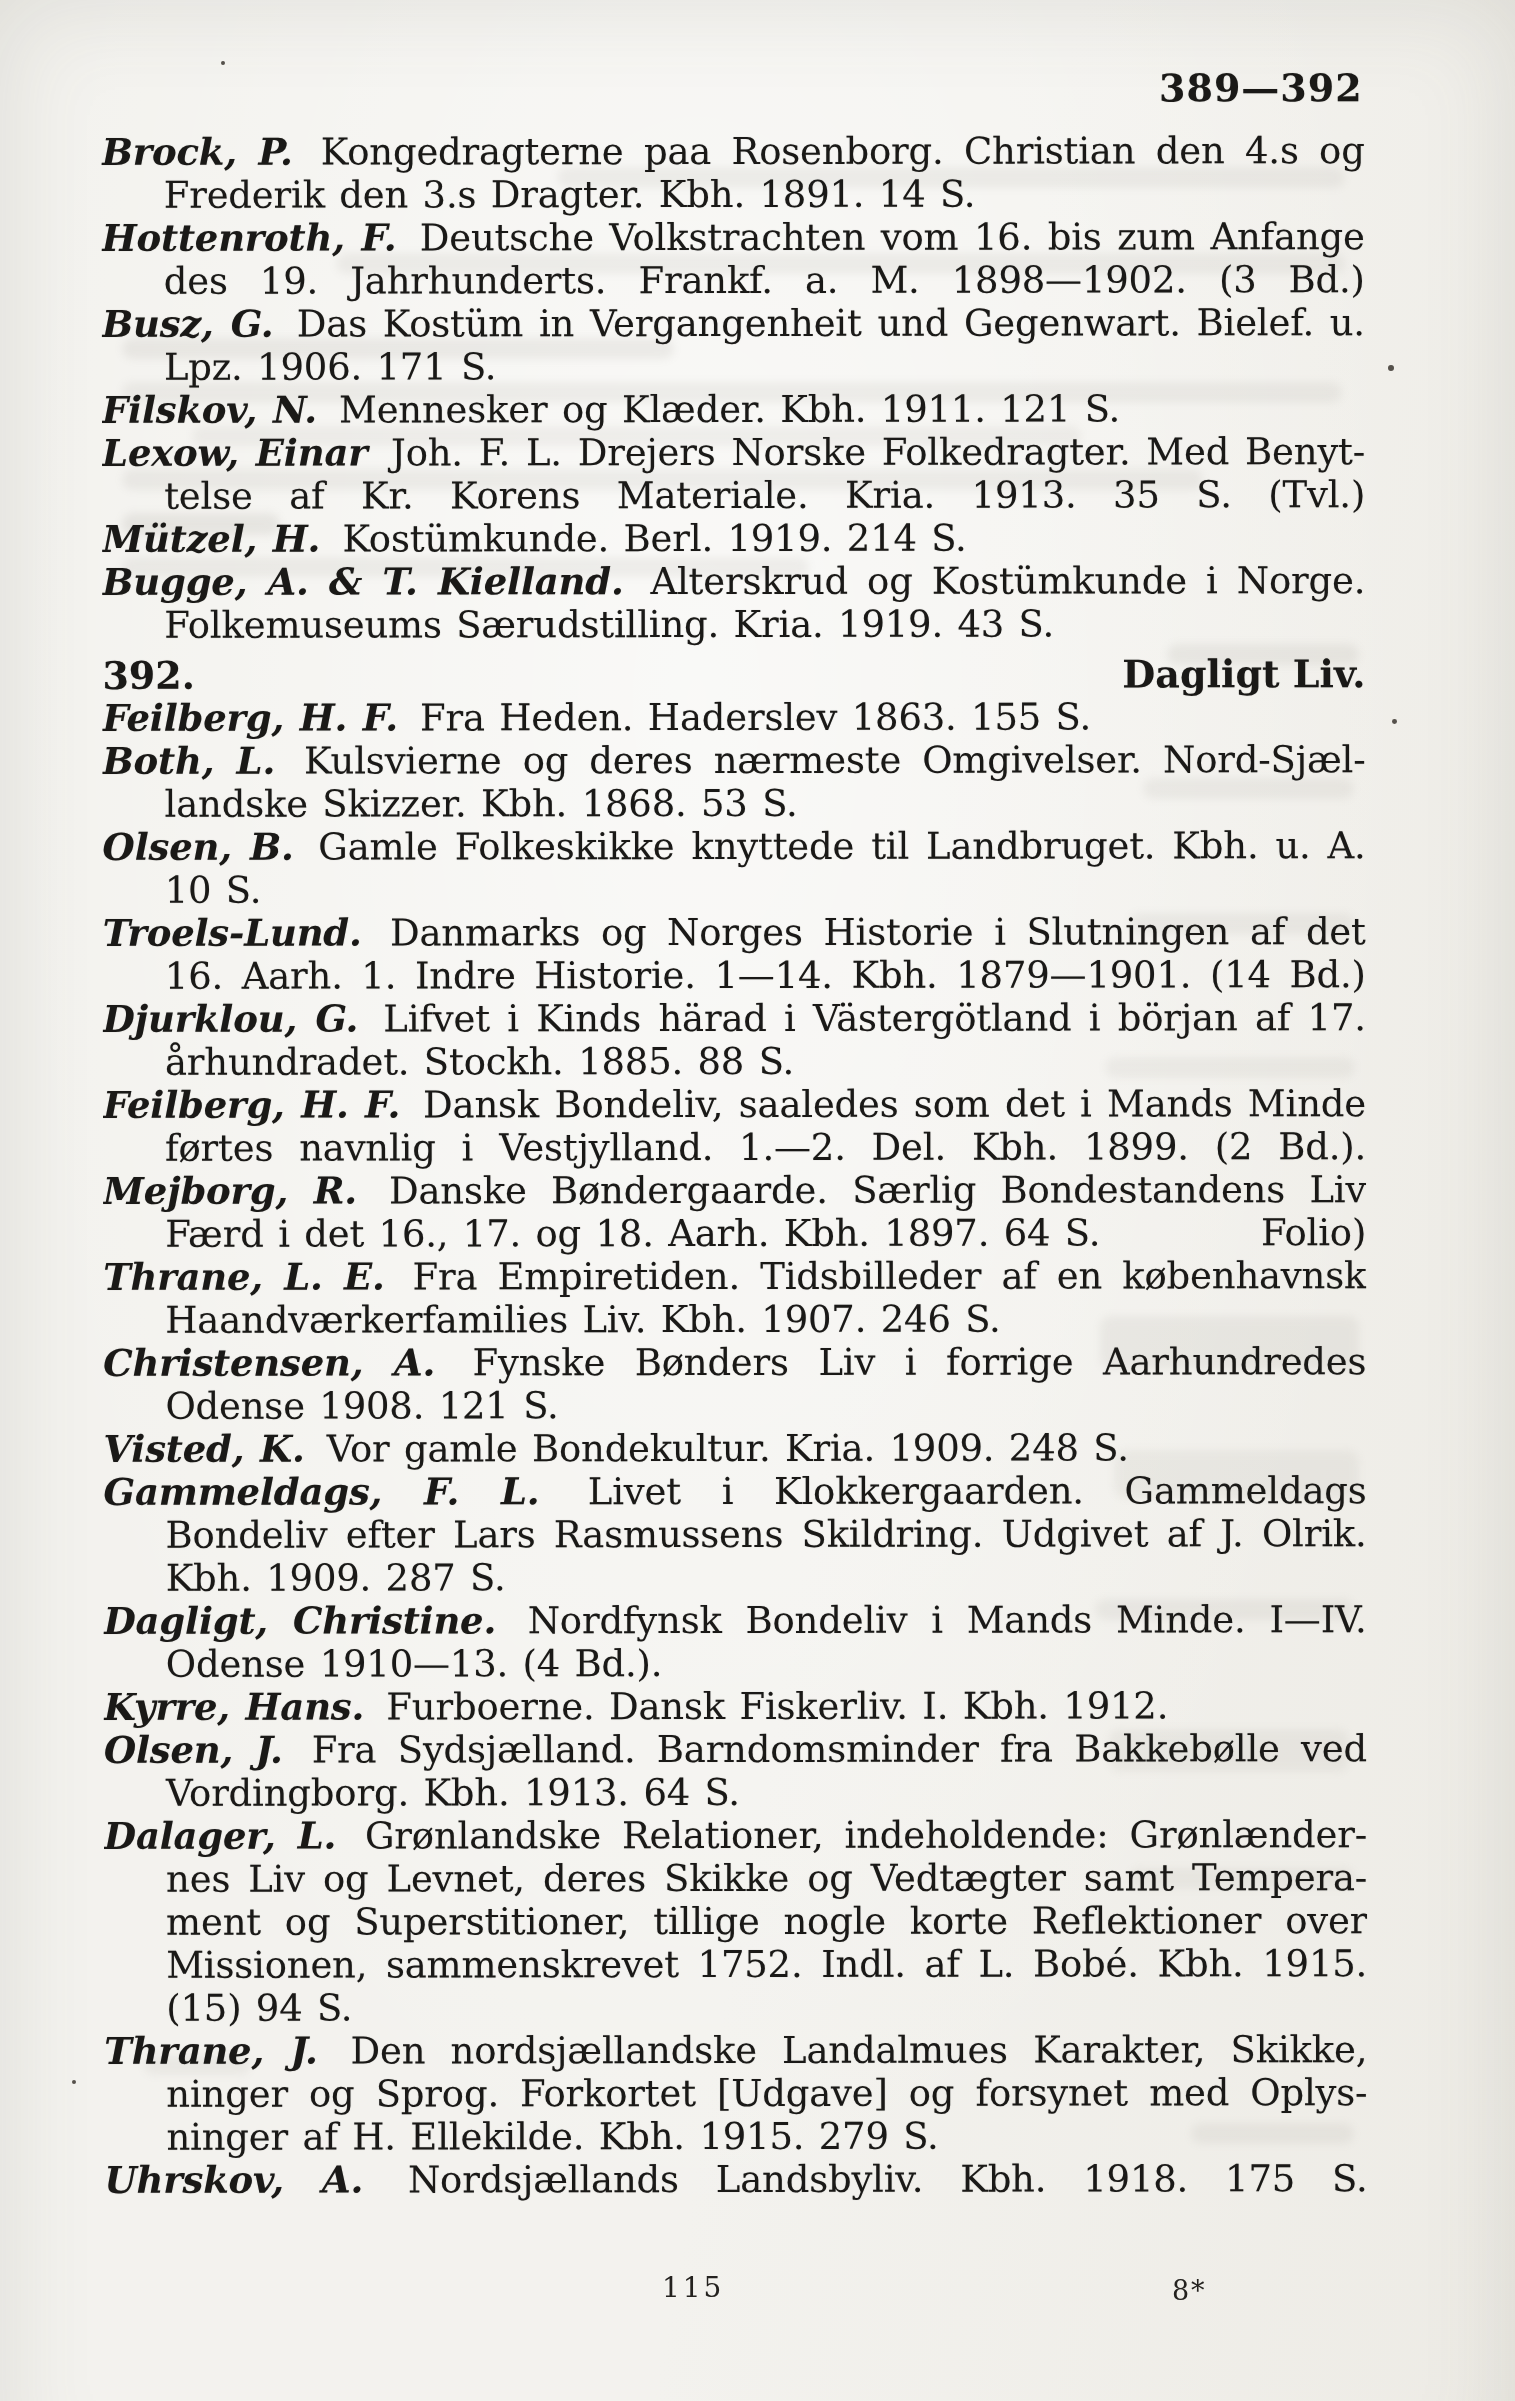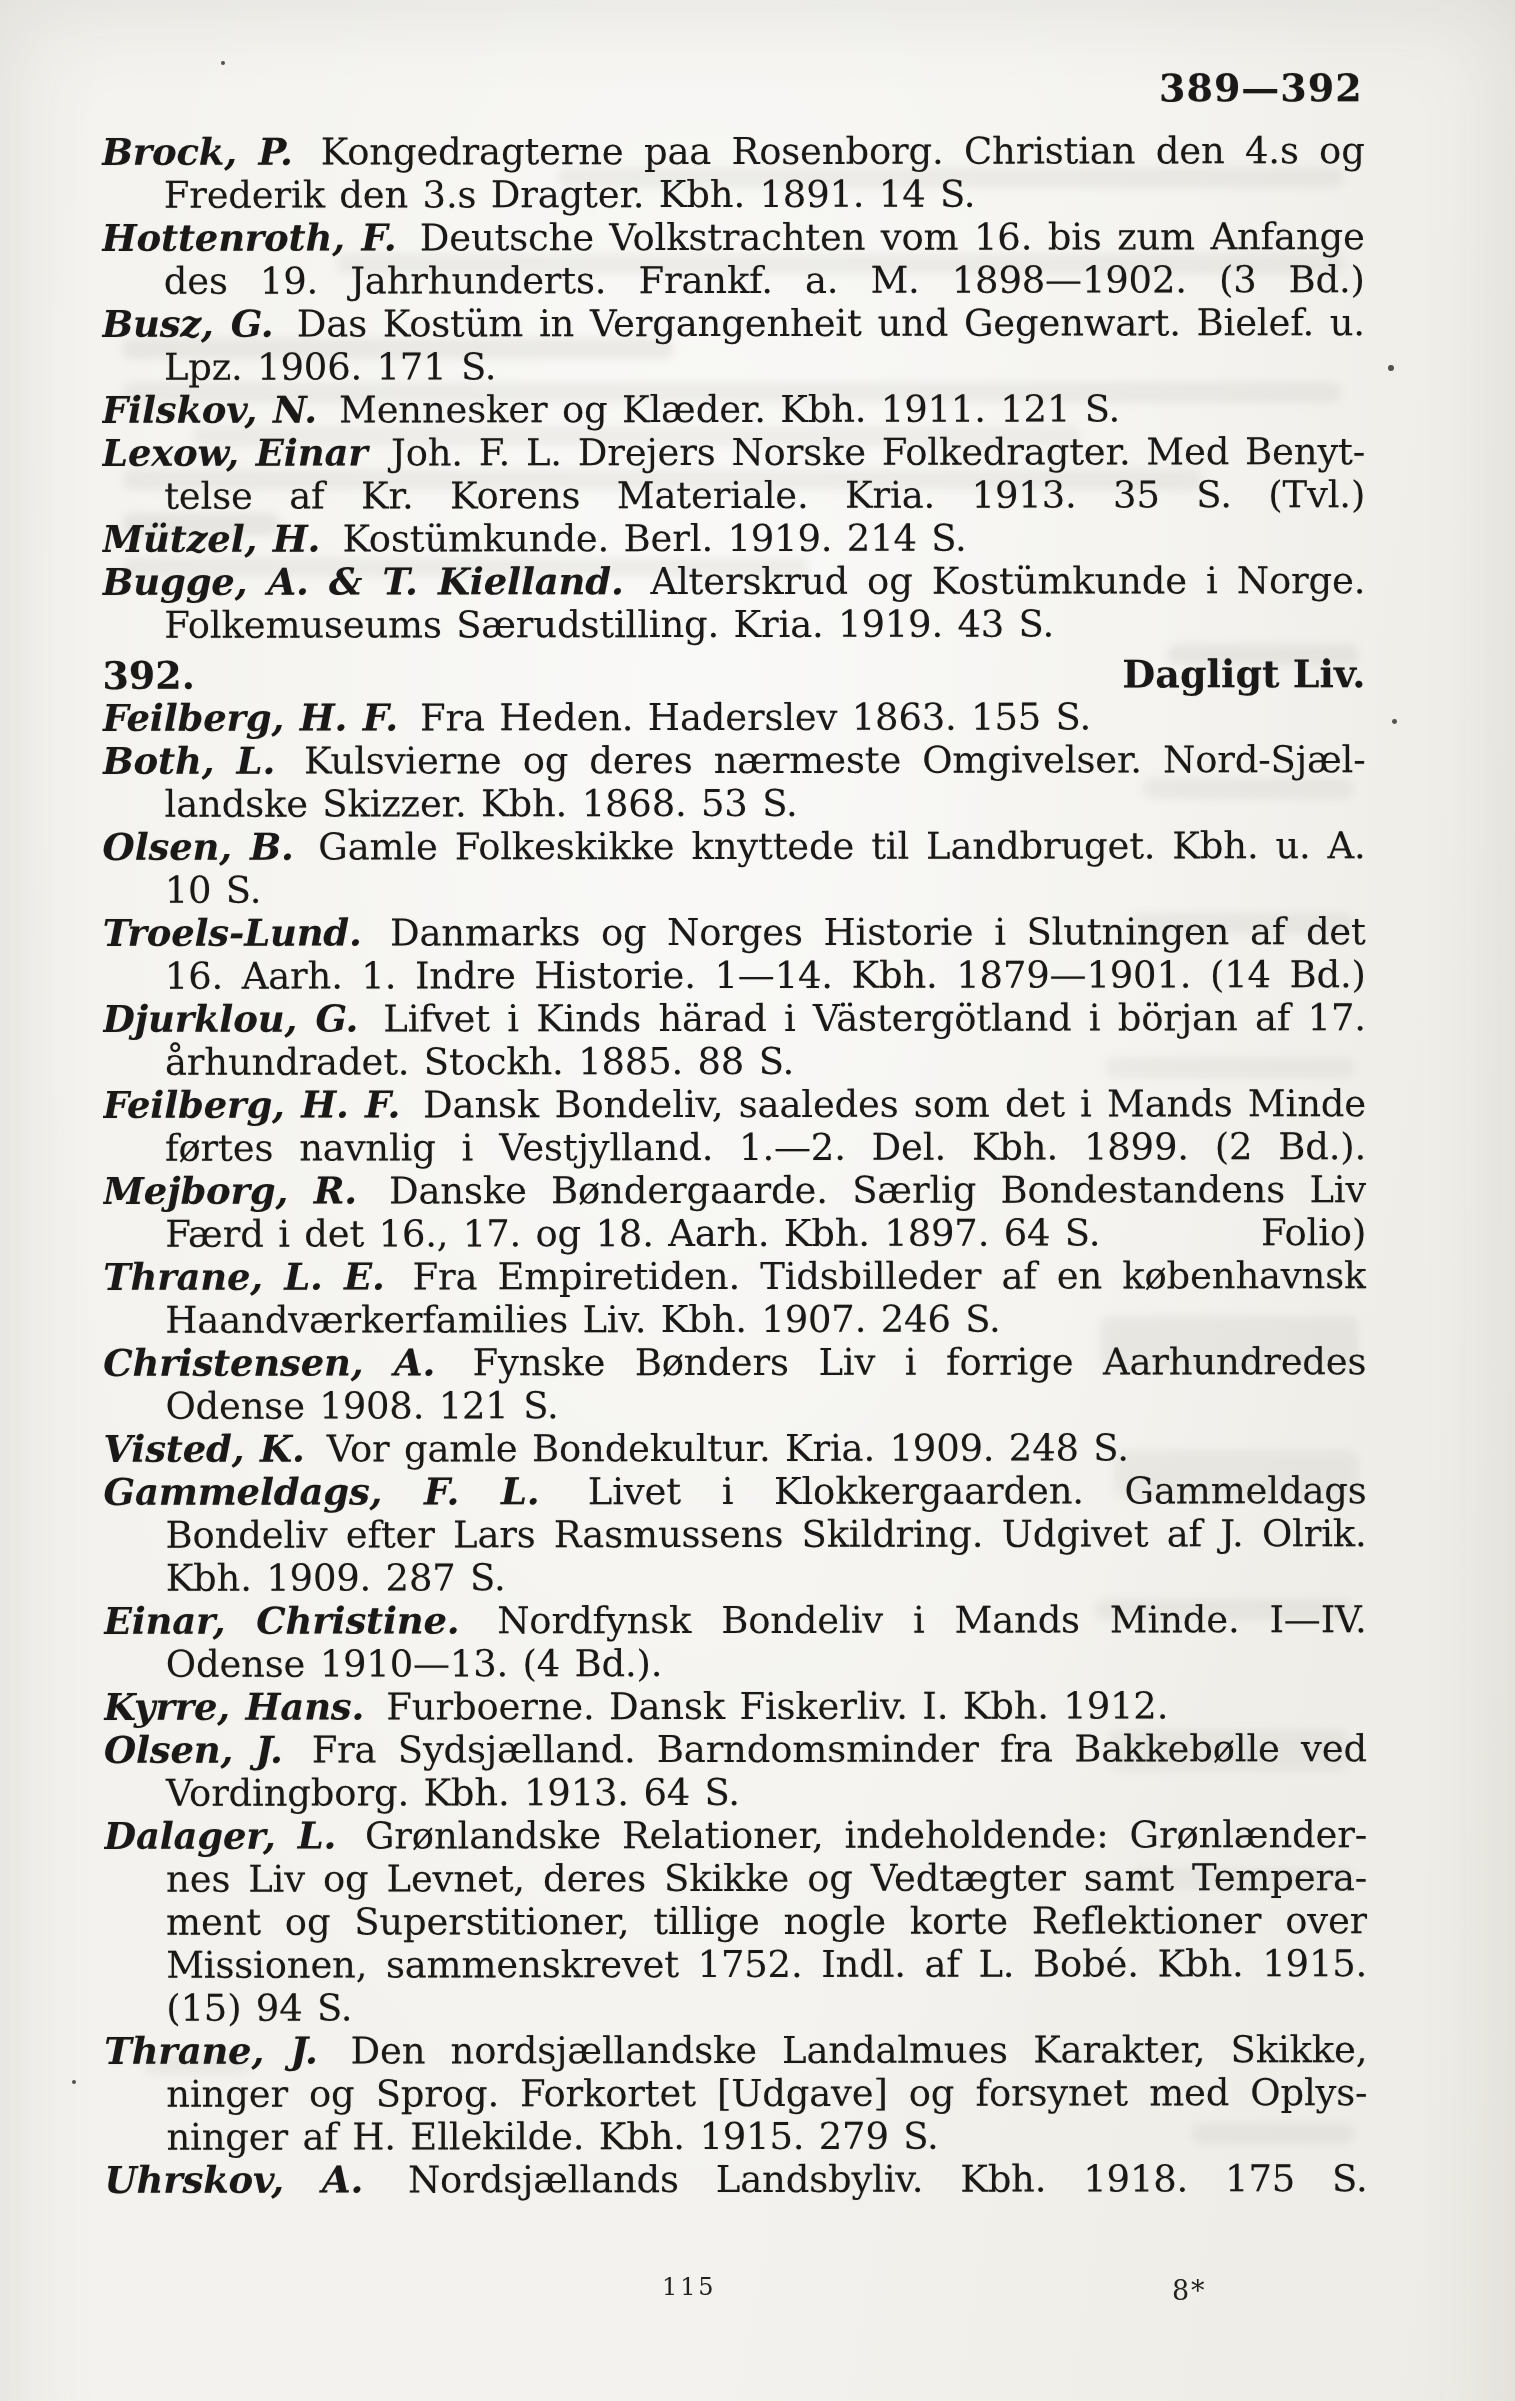--- a/index.html
+++ b/index.html
@@ -41,21 +41,21 @@
   .cont  { padding-left: 62px; }
   .author { font-weight: bold; margin-right: 7.7px; font-style: italic; }
   .flexline { display: flex; justify-content: space-between; }
   .flexline > span { white-space: nowrap; }
   .section-heading {
     display: flex; justify-content: space-between; align-items: baseline;
     font-weight: bold; font-size: 38px; line-height: 43px; height: 43px;
     margin-top: 6.7px;
   }
   .footer { position: absolute; left: 0; top: 2266px; width: 1515px; height: 58px; z-index: 3; color: #24221f; }
-  .page-num { position: absolute; left: 662px; top: 0; font-size: 24px; line-height: 43px; letter-spacing: 2.9px; }
+  .page-num { position: absolute; left: 662px; top: 0; font-size: 28px; line-height: 43px; letter-spacing: 2.9px; }
   .sig      { position: absolute; left: 1172px; top: 7.7px; font-size: 27px; line-height: 34px; letter-spacing: 1.9px; }
 </style>
 </head>
 <body>
 
 <div class="paper"></div>
 
 <div class="ghost" style="left:557px;top:167px;width:788px;height:21px;opacity:.10"></div>
 <div class="ghost" style="left:336px;top:253px;width:1009px;height:21px;opacity:.10"></div>
 <div class="ghost" style="left:122px;top:338px;width:552px;height:21px;opacity:.12"></div>
@@ -174,21 +174,21 @@
     <div class="line"><span class="author">Visted, K.</span> <span>Vor gamle Bondekultur. Kria. 1909. 248 S.</span></div>
   </div>
 
   <div class="entry">
     <div class="line jline"><span class="author">Gammeldags, F. L.</span> <span>Livet i Klokkergaarden. Gammeldags falstersk</span></div>
     <div class="line cont jline">Bondeliv efter Lars Rasmussens Skildring. Udgivet af J. Olrik.</div>
     <div class="line cont">Kbh. 1909. 287 S.</div>
   </div>
 
   <div class="entry">
-    <div class="line jline"><span class="author">Einar, Christine.</span> <span>Nordfynsk Bondeliv i Mands Minde. I—IV.</span></div>
+    <div class="line jline"><span class="author">Dagligt, Christine.</span> <span>Nordfynsk Bondeliv i Mands Minde. I—IV.</span></div>
     <div class="line cont">Odense 1910—13. (4 Bd.).</div>
   </div>
 
   <div class="entry">
     <div class="line"><span class="author">Kyrre, Hans.</span> <span>Furboerne. Dansk Fiskerliv. I. Kbh. 1912.</span></div>
   </div>
 
   <div class="entry">
     <div class="line jline"><span class="author">Olsen, J.</span> <span>Fra Sydsjælland. Barndomsminder fra Bakkebølle ved</span></div>
     <div class="line cont">Vordingborg. Kbh. 1913. 64 S.</div>

